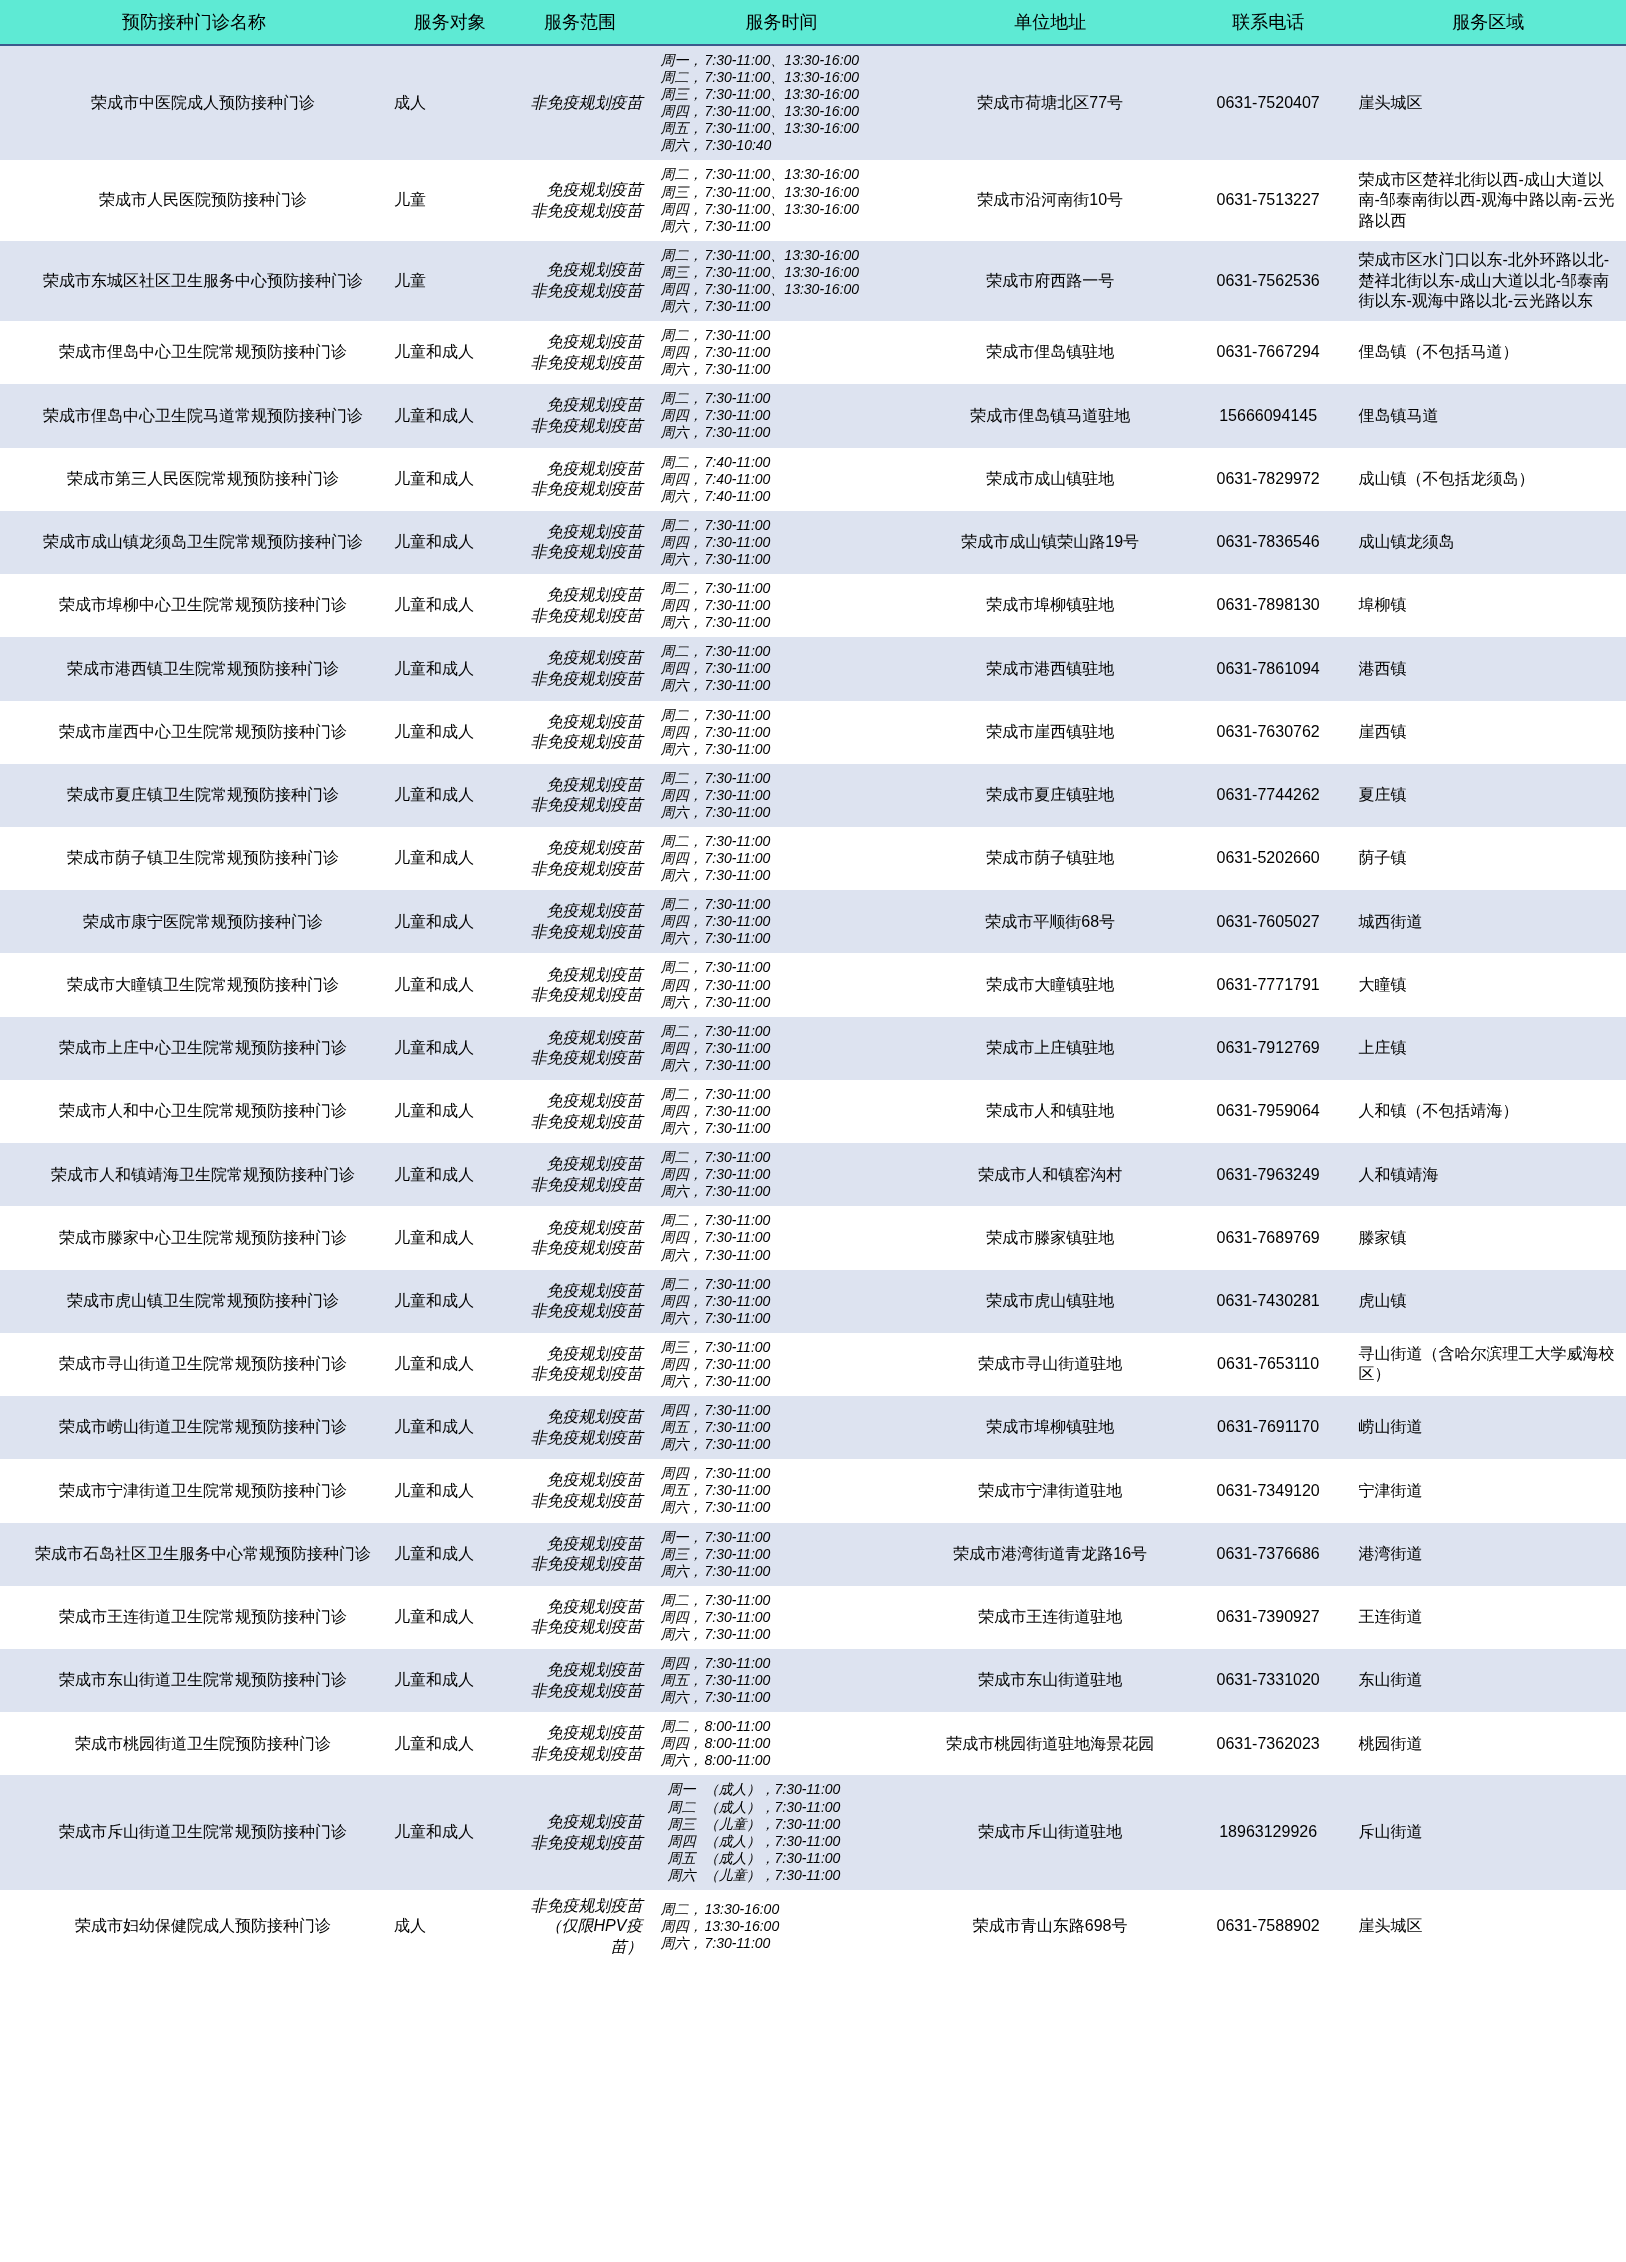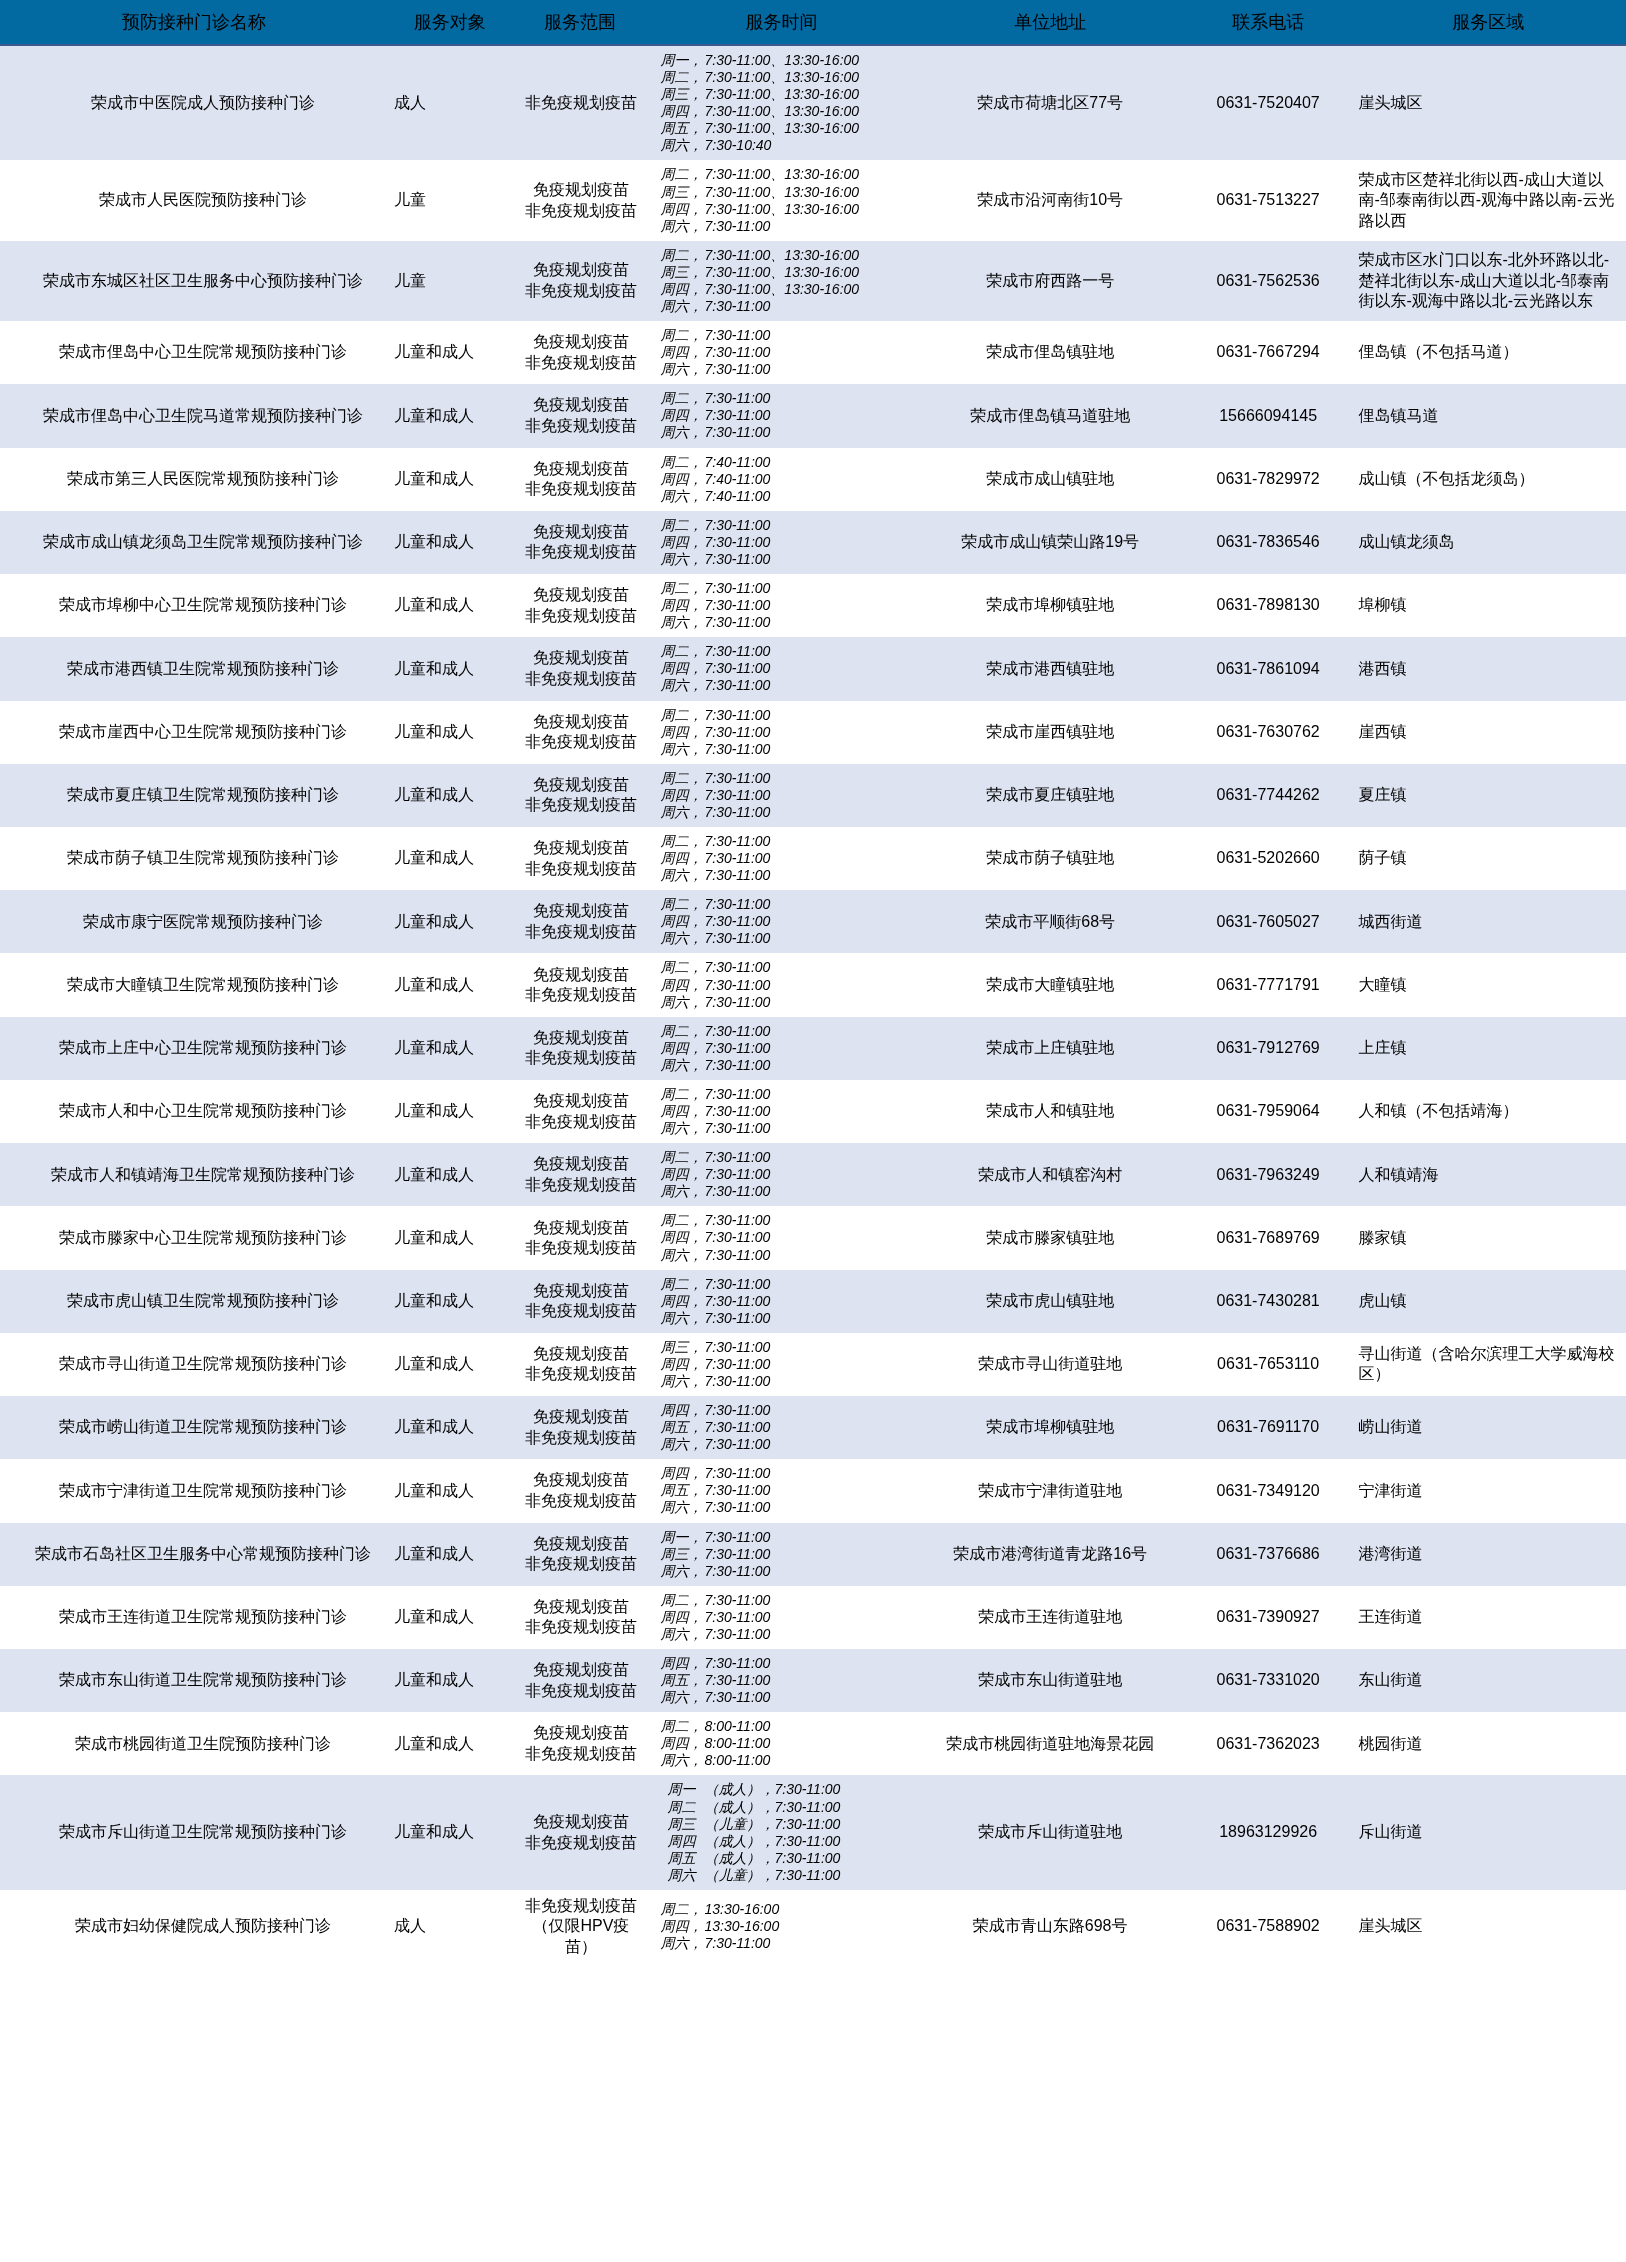--- a/index.html
+++ b/index.html
@@ -23,21 +23,21 @@
   table.clinic-table col.c4 { width: 198px; }
   table.clinic-table col.c5 { width: 120px; }
   table.clinic-table col.c6 { width: 201px; }
   thead th {
     font-size: 18px;
     font-weight: normal;
     color: #000000;
     padding: 10px 4px;
     border-bottom: 2px solid #3c5a8c;
     vertical-align: middle;
-    background: #0369a1;
+    background: #5eead4;
   }
   tbody td {
     font-size: 16px;
     color: #000000;
     padding: 6px 6px;
     vertical-align: middle;
     line-height: 1.28;
   }
   tbody tr.shaded td {
     background: #dde3f0;
@@ -46,22 +46,23 @@
     background: #ffffff;
   }
   td.name {
     text-align: center;
     padding-left: 24px;
   }
   td.audience {
     margin-top: 45px;
   }
   td.scope {
-    text-align: center;
+    text-align: right;
     padding-left: 8px;
+    font-style: italic;
   }
   td.time {
     text-align: center;
     padding-left: 10px;
     font-size: 14px;
     line-height: 1.22;
     white-space: pre;
     font-style: italic;
   }
   td.addr {

